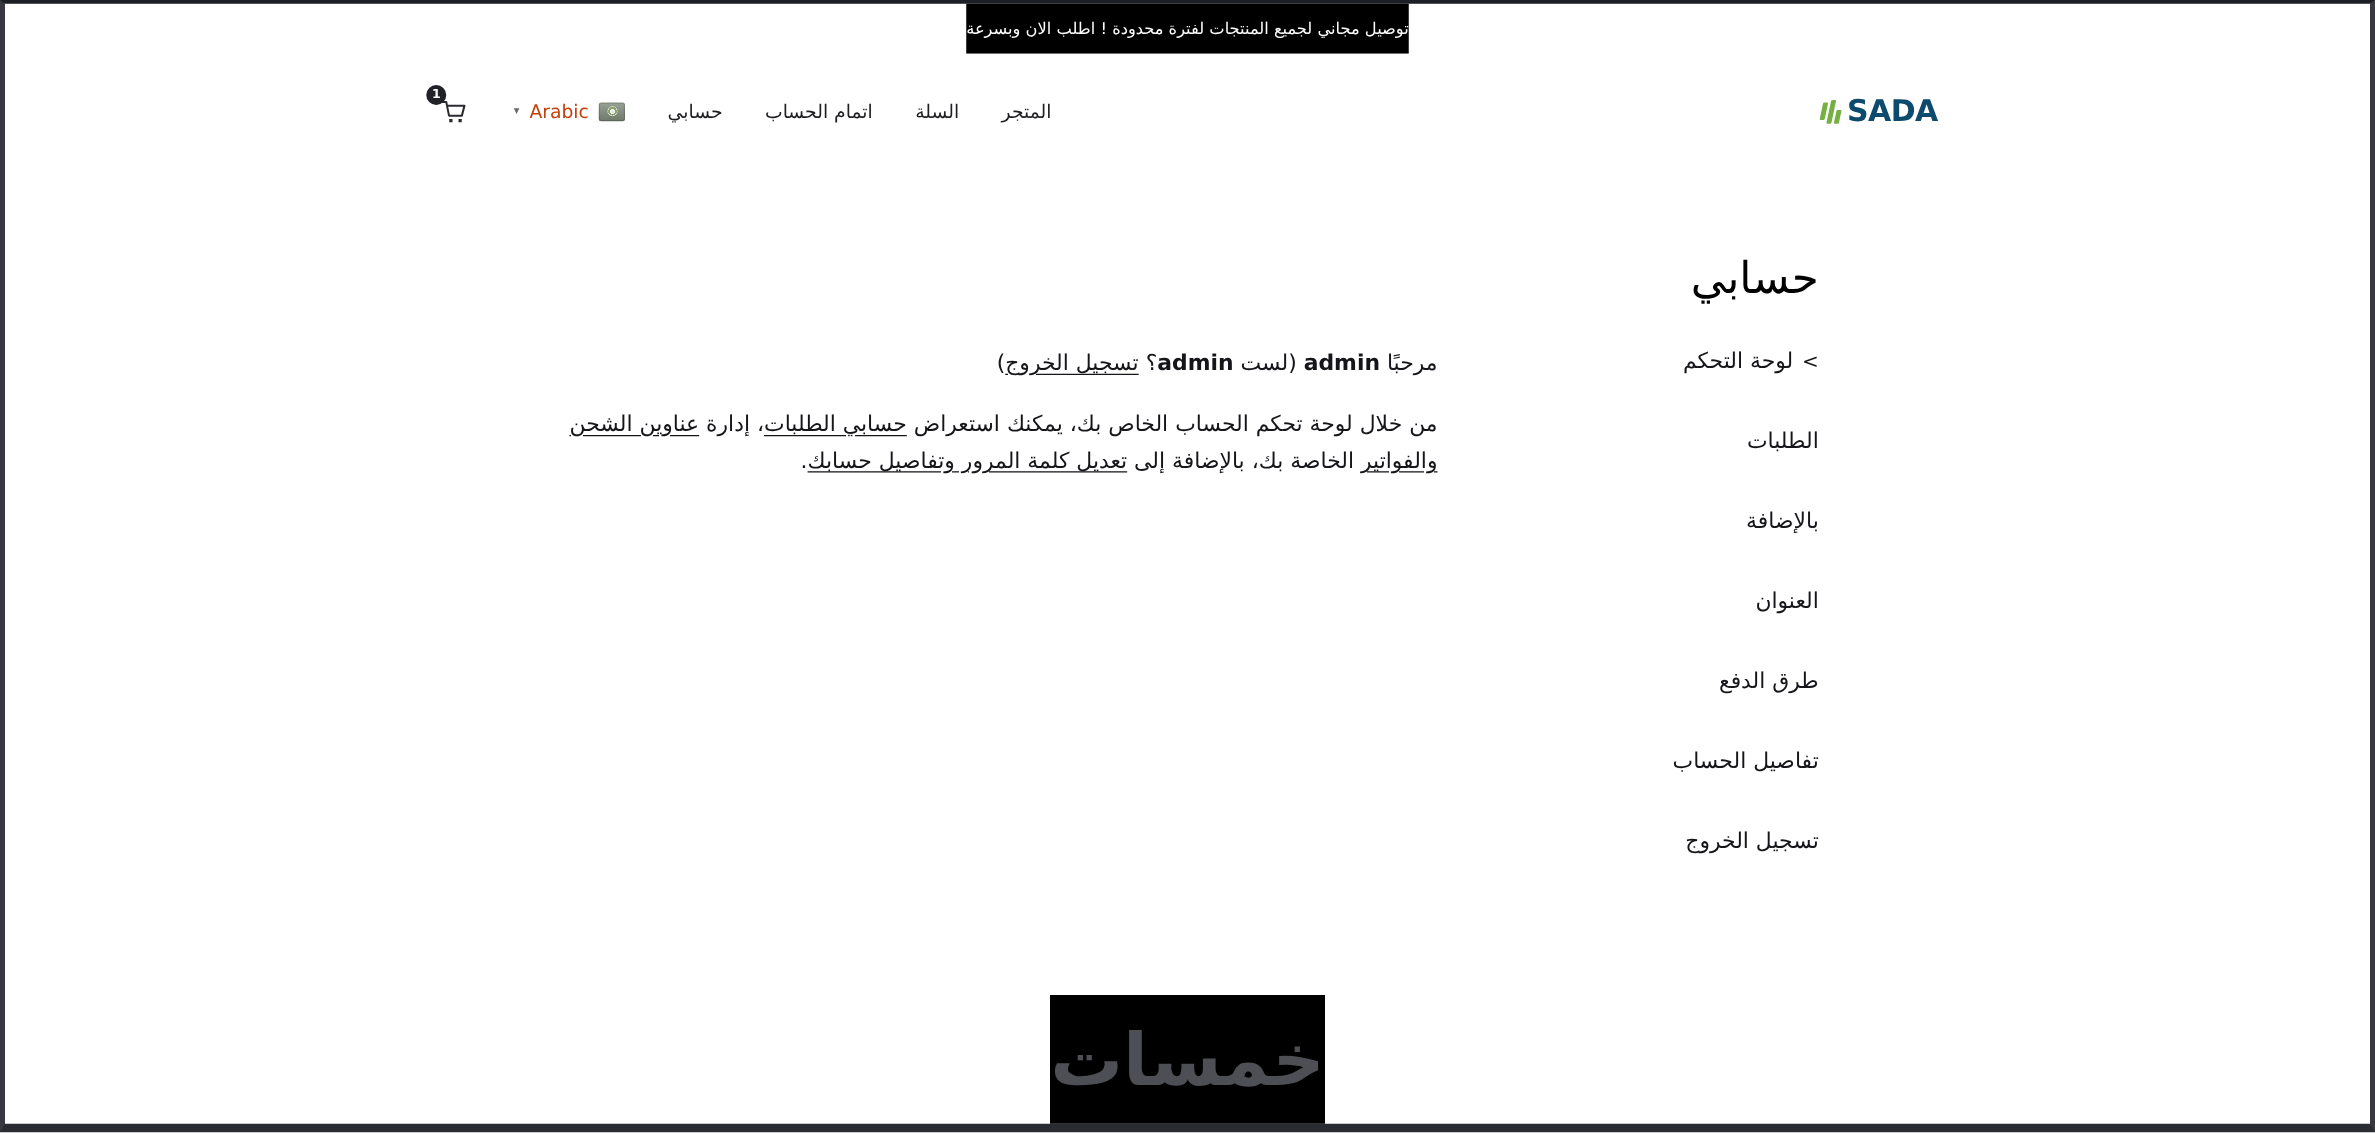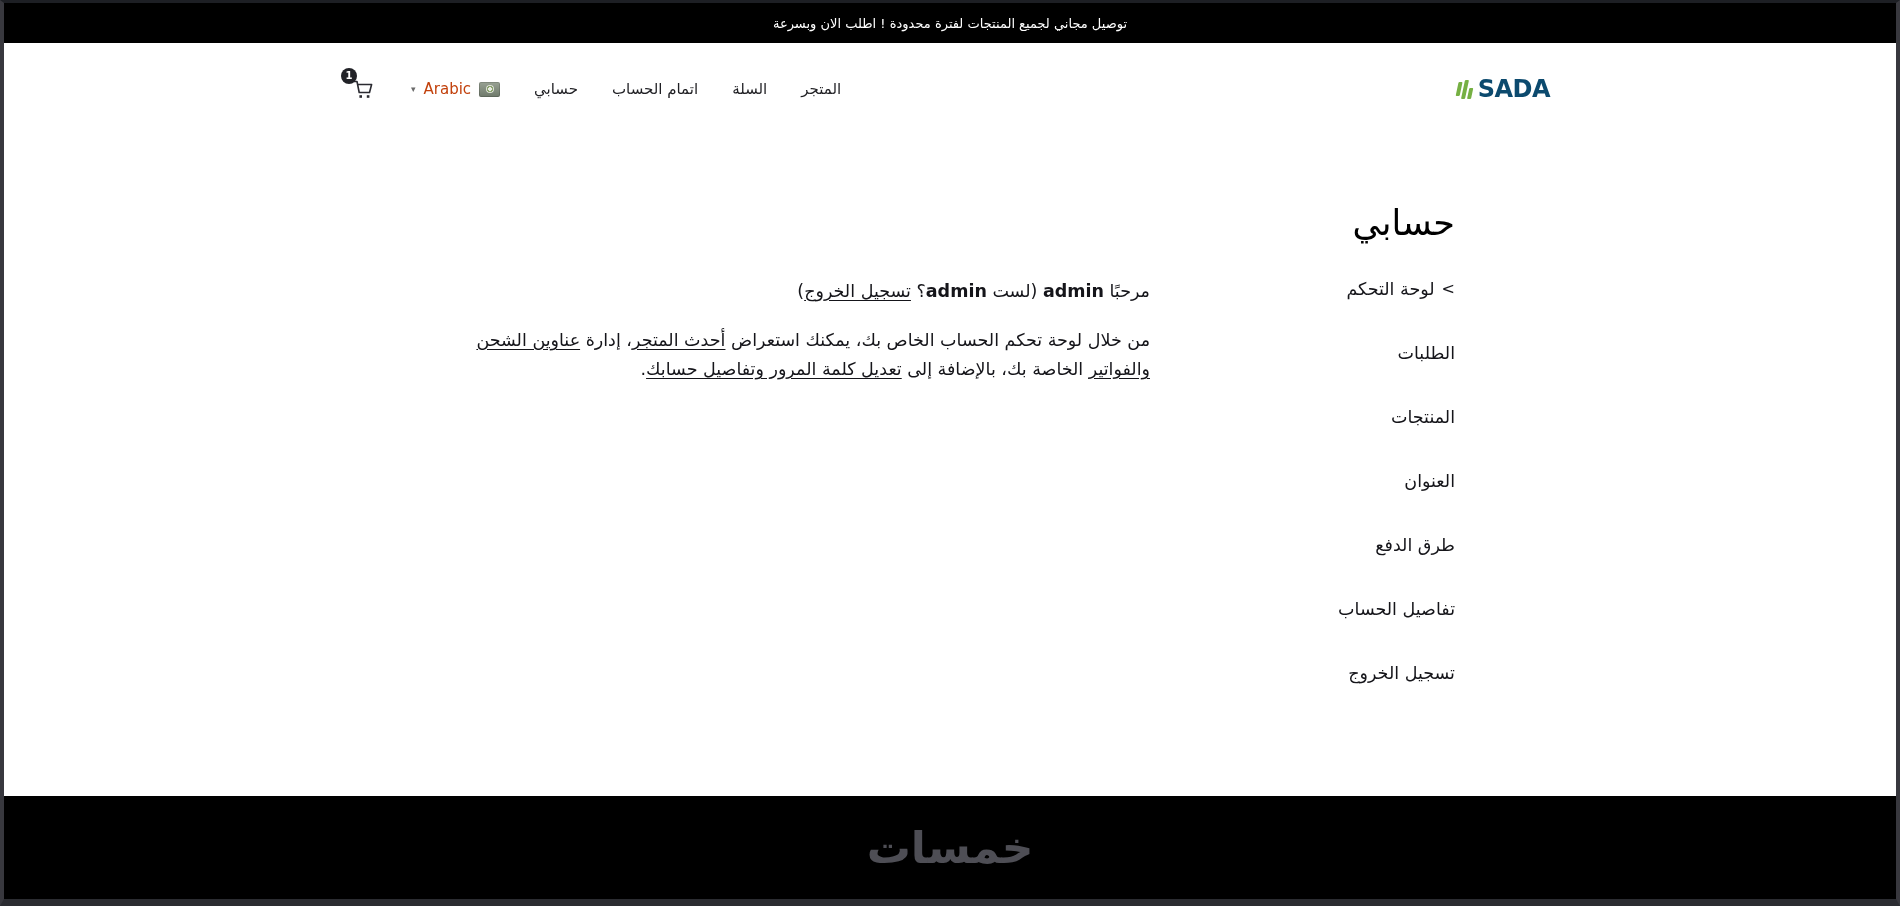--- a/index.html
+++ b/index.html
@@ -3,21 +3,21 @@
 <meta charset="utf-8">
 <style>
   * { margin:0; padding:0; box-sizing:border-box; }
   html,body { width:1900px; height:906px; overflow:hidden; }
   body { font-family:"DejaVu Sans", sans-serif; background:#fff; }
 
   .frame {
     width:1900px; height:906px;
     border-left:4px solid #38383e; border-right:4px solid #38383e;
     border-top:3px solid #1d1f24; border-bottom:7px solid #2b2c31;
-    display:flex; flex-direction:column; background:#fff;
+    display:flex; flex-direction:column; background:#fff;align-items:center;
   }
 
   
   .announce {
     height:40px; background:#000; color:#fff;
     display:flex; align-items:center; justify-content:center;
     font-size:13px; letter-spacing:.2px; flex:0 0 auto;
   }
 
   
@@ -89,21 +89,21 @@
   .ulink {
     color:#15151a; text-decoration:underline; text-underline-offset:3px; cursor:pointer;
   }
 
   
   .footer {
     height:103px; background:#000; flex:0 0 auto;
     display:flex; align-items:center; justify-content:center;
   }
   .footer-logo {
-    font-size:44px; font-weight:700; color:#4e4e55; letter-spacing:1px;
+    font-size:58px; font-weight:700; color:#4e4e55; letter-spacing:1px;
     line-height:1; cursor:pointer; font-family:"DejaVu Sans", sans-serif;
   }
 </style>
 </head>
 <body>
 
 <div class="frame">
 
   <div class="announce">
     <span>توصيل مجاني لجميع المنتجات لفترة محدودة ! اطلب الان وبسرعة</span>
@@ -149,21 +149,21 @@
           <div class="account-item">
             <span class="marker">&lt;</span>
             <span>لوحة التحكم</span>
           </div>
           <div class="account-item">
 
             <span>الطلبات</span>
           </div>
           <div class="account-item">
 
-            <span>المنتجات</span>
+            <span>بالإضافة</span>
           </div>
           <div class="account-item">
 
             <span>العنوان</span>
           </div>
           <div class="account-item">
 
             <span>طرق الدفع</span>
           </div>
           <div class="account-item">
@@ -174,21 +174,21 @@
 
             <span>تسجيل الخروج</span>
           </div>
         </nav>
 
         <div class="account-content">
           <p class="greeting">
             <span>مرحبًا </span><span class="b">admin</span><span> (لست </span><span class="b">admin</span><span>؟ </span><a class="ulink">تسجيل الخروج</a><span>)</span>
           </p>
           <p class="desc">
-            <span>من خلال لوحة تحكم الحساب الخاص بك، يمكنك استعراض </span><a class="ulink">أحدث المتجر</a><span>، إدارة </span><a class="ulink">عناوين الشحن والفواتير</a><span> الخاصة بك، بالإضافة إلى </span><a class="ulink">تعديل كلمة المرور وتفاصيل حسابك</a><span>.</span>
+            <span>من خلال لوحة تحكم الحساب الخاص بك، يمكنك استعراض </span><a class="ulink">حسابي الطلبات</a><span>، إدارة </span><a class="ulink">عناوين الشحن والفواتير</a><span> الخاصة بك، بالإضافة إلى </span><a class="ulink">تعديل كلمة المرور وتفاصيل حسابك</a><span>.</span>
           </p>
         </div>
       </div>
     </div>
   </div>
 
   <div class="footer">
     <div class="footer-logo">خمسات</div>
   </div>
 

